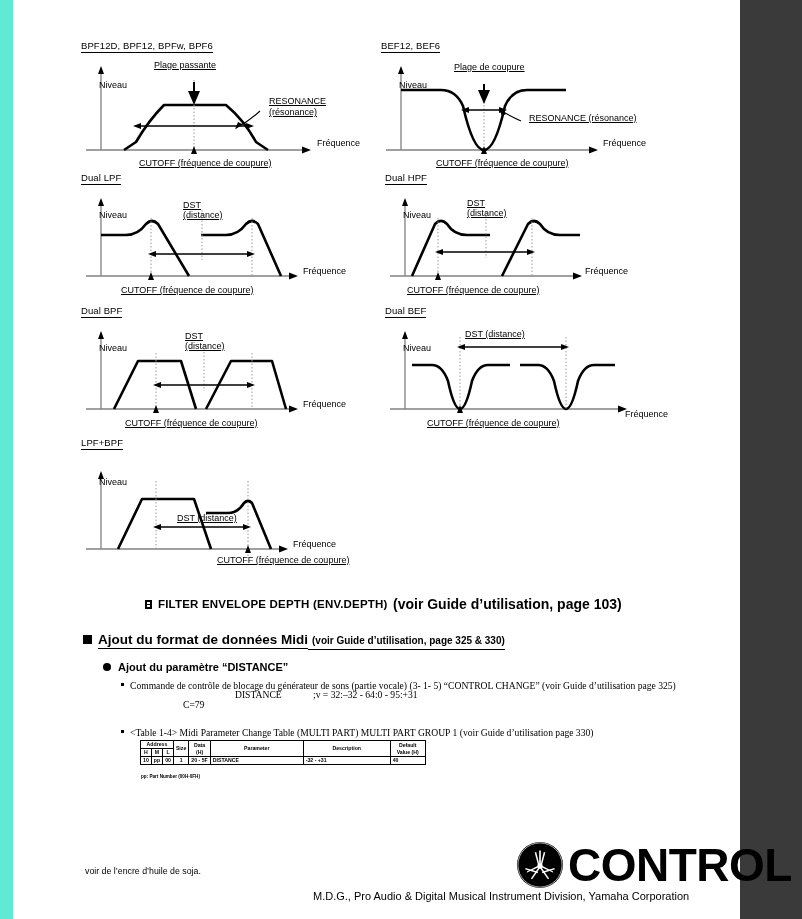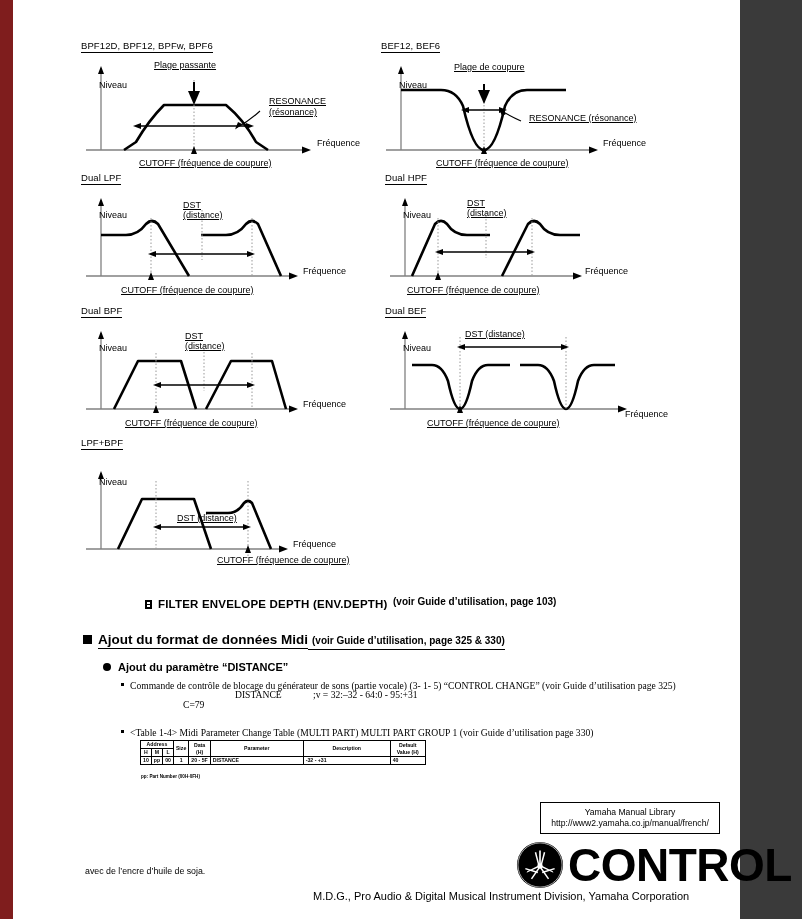--- a/index.html
+++ b/index.html
@@ -8,21 +8,21 @@
     background: #3a3a3a;
     width: 802px;
     height: 919px;
     overflow: hidden;
     font-family: "Liberation Sans", sans-serif;
   }
   #viewer {
     position: relative;
     width: 660px;
     height: 919px;
-    background: #7f1d1d;
+    background: #5eead4;
   }
   #page {
     position: absolute;
     left: 13px;
     top: 0px;
     width: 727px;
     height: 919px;
     background: #ffffff;
   }
   .lbl {
@@ -72,21 +72,21 @@
     left: 2px; top: 5.4px;
     width: 3px; height: 1.6px;
     background: #fff;
   }
   .envdepth {
     font-size: 11.5px;
     font-weight: bold;
     letter-spacing: 0.2px;
   }
   .envdepth-note {
-    font-size: 10px;
+    font-size: 14px;
     font-weight: bold;
   }
 
   
   .h-block {
     display: inline-block;
     width: 9px; height: 9px;
     background: #000;
     margin-right: 6px;
     vertical-align: 0px;
@@ -441,27 +441,23 @@
       <td>1</td>
       <td>20 - 5F</td>
       <td class="lft">DISTANCE</td>
       <td class="lft">-32 - +31</td>
       <td class="lft">40</td>
     </tr>
   </tbody>
       </table>
   <div class="tbl-note" style="left:128px; top:774px;">pp: Part Number (00H-0FH)</div>
 
-  <div class="lib-box" style="left:527px; top:802px; width:180px; height:32px;">
-    <div class="lib-line1">Yamaha Manual Library</div>
-    <div class="lib-line2">http://www2.yamaha.co.jp/manual/french/</div>
-  </div>
 
   <div class="recycle" style="left:72px; top:865px;">
-    <div>avec de l’encre d’huile de soja.</div>
+    <div>voir de l’encre d’huile de soja.</div>
   </div>
 
   <div style="position:absolute; left:503px; top:841px; display:flex; align-items:center;">
     <svg width="48" height="48" viewBox="0 0 100 100">
       <circle cx="50" cy="50" r="48" fill="#000"></circle>
       <g fill="#fff">
 
         <path d="M48.3,20 L51.7,20 L51.7,52 L48.3,52 Z"></path>
         <path d="M39,24 L42,23 L48.5,48 L45.6,49 Z" transform="rotate(0 50 50)"></path>
         <path d="M58,23 L61,24 L54.4,49 L51.5,48 Z"></path>

